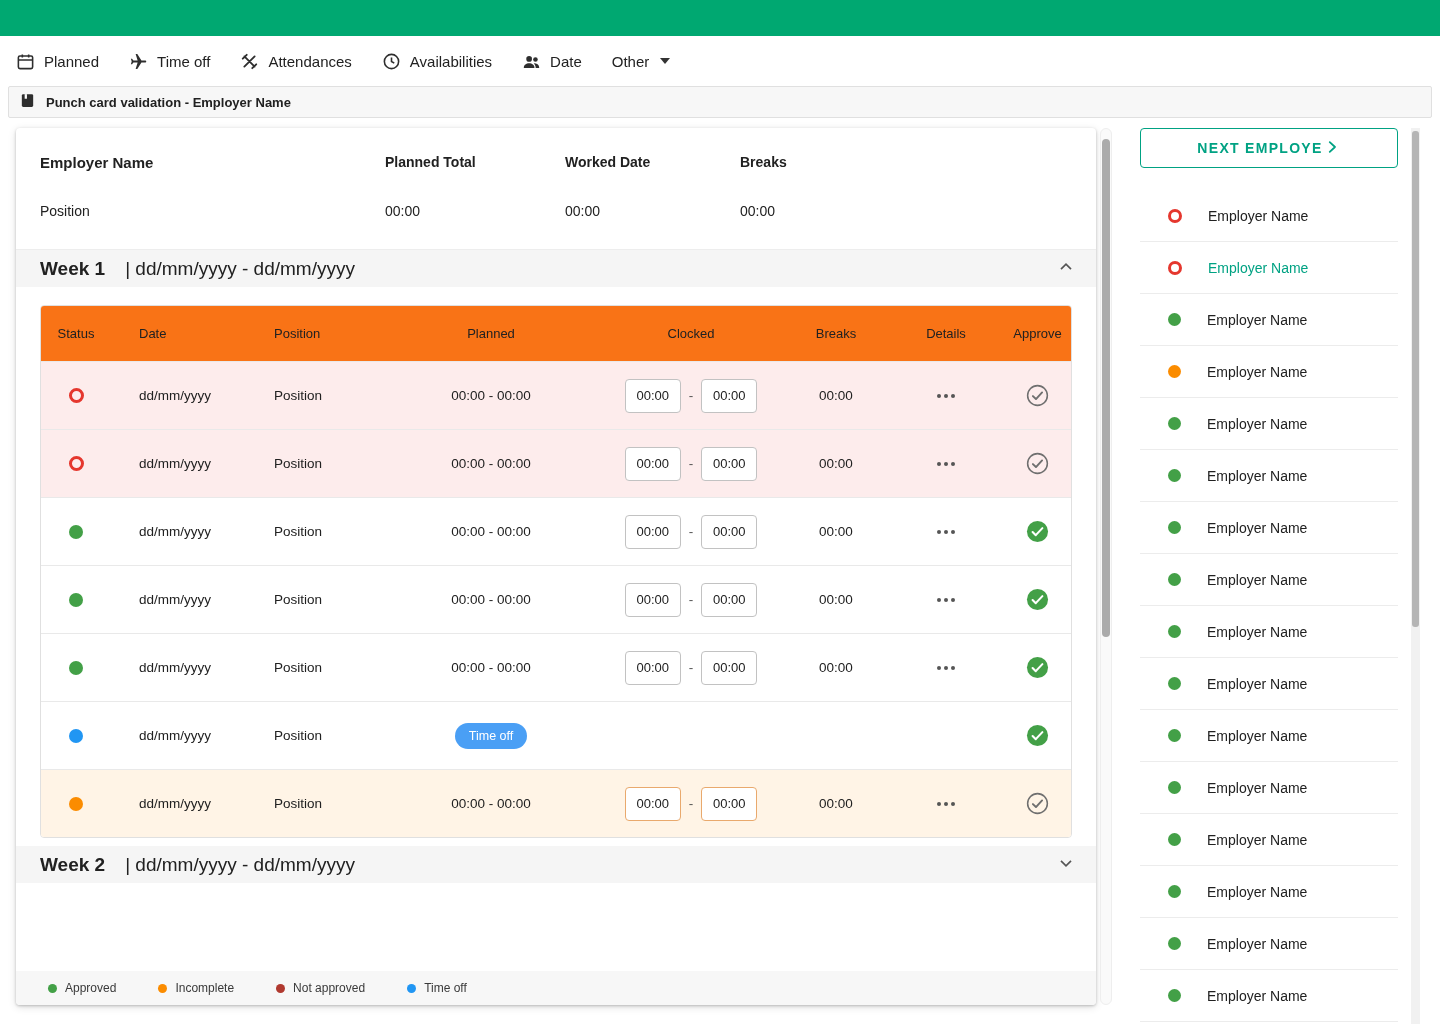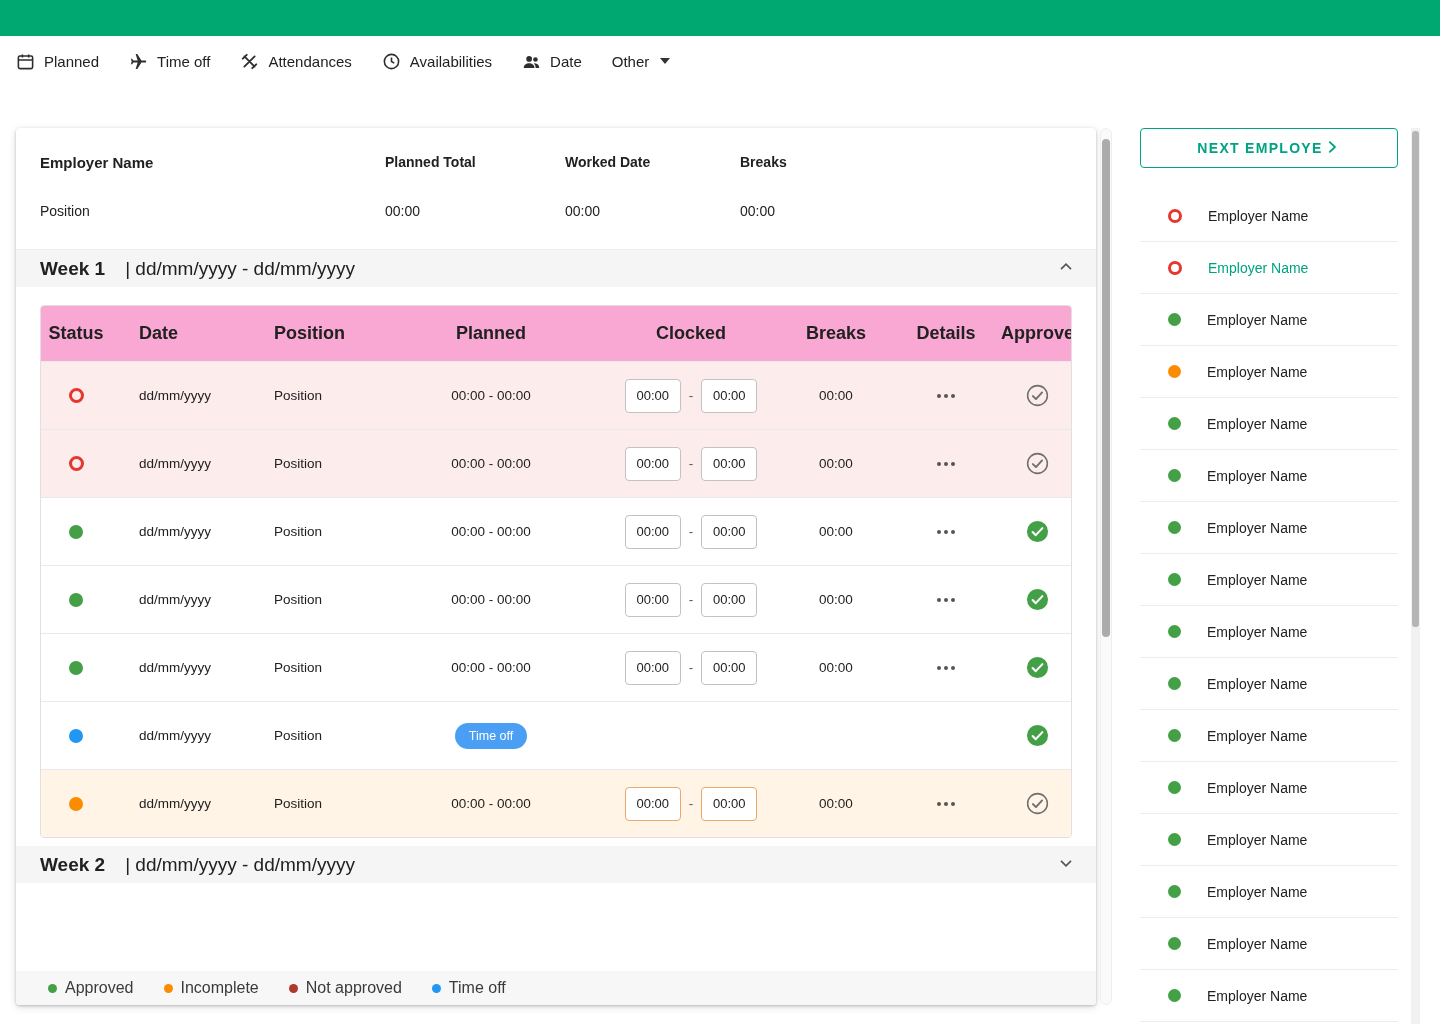--- a/index.html
+++ b/index.html
@@ -25,21 +25,21 @@
   .sum-v{font-size:14px}
 
   .week{height:37px;background:#f5f5f5;display:flex;align-items:center;padding:0 20px 0 24px;font-size:19px;flex:none}
   .week b{font-weight:bold}
   .week .rng{margin-left:20px;color:#212121}
   .week .chev-btn{margin-left:auto;background:none;border:none;cursor:pointer;display:flex;align-items:center}
   .week svg{width:20px;height:20px}
 
   .tablewrap{margin:18px 24px 0;border:1px solid #e0e0e0;border-radius:4px;overflow:hidden;flex:none}
   .trow{display:grid;grid-template-columns:70px 135px 140px 210px 190px 100px 120px 63px;align-items:center;height:68px;border-top:1px solid #e9e9e9;font-size:13.5px}
-  .thead{height:55px;border-top:none;font-weight:bold;font-size:18px;background:#f9a8d4}
+  .thead{height:55px;border-top:none;font-weight:normal;font-size:13px;background:#f97316}
   .cell{display:flex;align-items:center;justify-content:center}
   .c-left{justify-content:flex-start;padding-left:28px}
   .c-status{justify-content:center}
   .tint-red{background:#fdecec}
   .tint-orange{background:#fff4e6}
 
   .dot{width:14px;height:14px;border-radius:50%;flex:none}
   .dot-green{background:#43a047}
   .dot-orange{background:#fb8c00}
   .dot-blue{background:#2196f3}
@@ -50,21 +50,21 @@
   .dash{margin:0 8px;color:#555}
 
   .pill{background:#4a9ff5;color:#fff;font-size:12.5px;padding:6px 14px;border-radius:14px}
 
   .dots-btn{background:none;border:none;cursor:pointer;display:flex;gap:3px;padding:6px}
   .dots-btn i{width:4px;height:4px;border-radius:50%;background:#555;display:block}
 
   .approve-btn{background:none;border:none;cursor:pointer;display:flex;align-items:center;padding:0}
   .approve-btn svg{width:23px;height:23px}
 
-  .legend{margin-top:auto;height:34px;background:#f7f7f7;display:flex;align-items:center;gap:30px;padding-left:32px;font-size:16px;color:#3a3a3a;flex:none}
+  .legend{margin-top:auto;height:34px;background:#f7f7f7;display:flex;align-items:center;gap:42px;padding-left:32px;font-size:12px;color:#3a3a3a;flex:none}
   .litem{display:flex;align-items:center;gap:8px}
   .ldot{width:9px;height:9px;border-radius:50%}
 
   .sb1{position:absolute;left:1100px;top:128px;width:12px;height:877px;background:#fafafa;border:1px solid #eee;border-radius:6px}
   .sb1 .thumb{position:absolute;left:1px;top:10px;width:8px;height:498px;background:#ababab;border-radius:4px}
   .sb2{position:absolute;left:1411px;top:128px;width:9px;height:896px;background:#f1f1f1}
   .sb2 .thumb{position:absolute;left:1px;top:3px;width:7px;height:496px;background:#b5b5b5;border-radius:3px}
 
   .side{position:absolute;left:1140px;top:128px;width:258px}
   .next-btn{width:258px;height:40px;border:1px solid #00a283;border-radius:4px;background:#fff;color:#00a283;font-size:14px;font-weight:bold;letter-spacing:1.3px;display:flex;align-items:center;justify-content:center;gap:0;cursor:pointer;font-family:"Liberation Sans",sans-serif}
@@ -129,20 +129,27 @@
           </svg>
         </span>
       <span>Date</span>
     </div>
     <div class="nav-item">
       <span>Other</span>
       <span class="tri"></span>
     </div>
   </div>
 
+  <div class="breadcrumb">
+    <span><svg viewBox="0 0 24 24">
+          <rect x="4" y="3" width="16" height="18" rx="2" fill="#2e2e2e"></rect>
+          <rect x="8" y="3" width="3.2" height="6.5" fill="#fff"></rect>
+        </svg></span>
+    <span>Punch card validation - Employer Name</span>
+  </div>
 
   <div class="card">
 
     <div class="summary">
       <div class="sum-h">Employer Name</div>
       <div class="sum-l">Planned Total</div>
       <div class="sum-l">Worked Date</div>
       <div class="sum-l">Breaks</div>
       <div class="sum-v">Position</div>
       <div class="sum-v">00:00</div>

